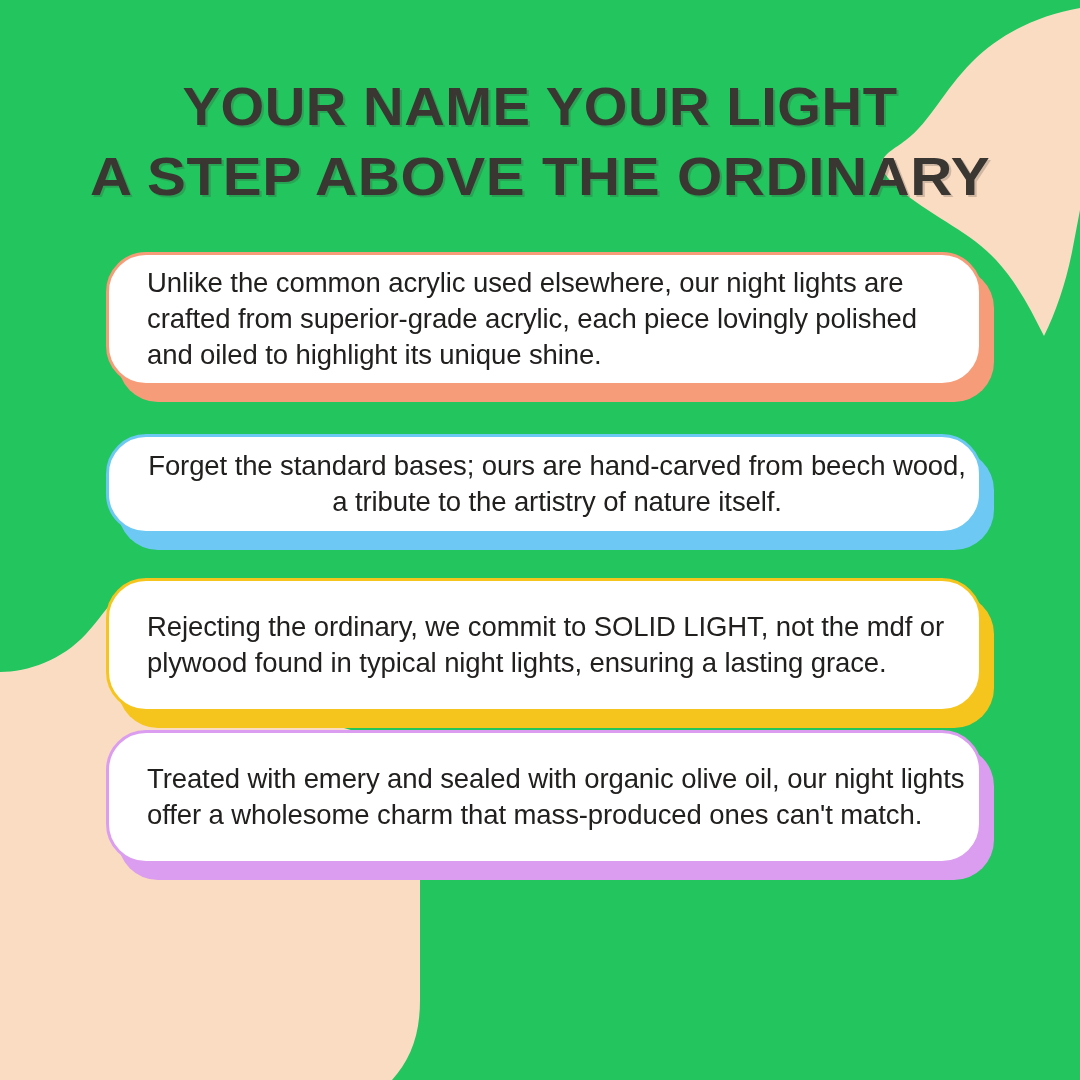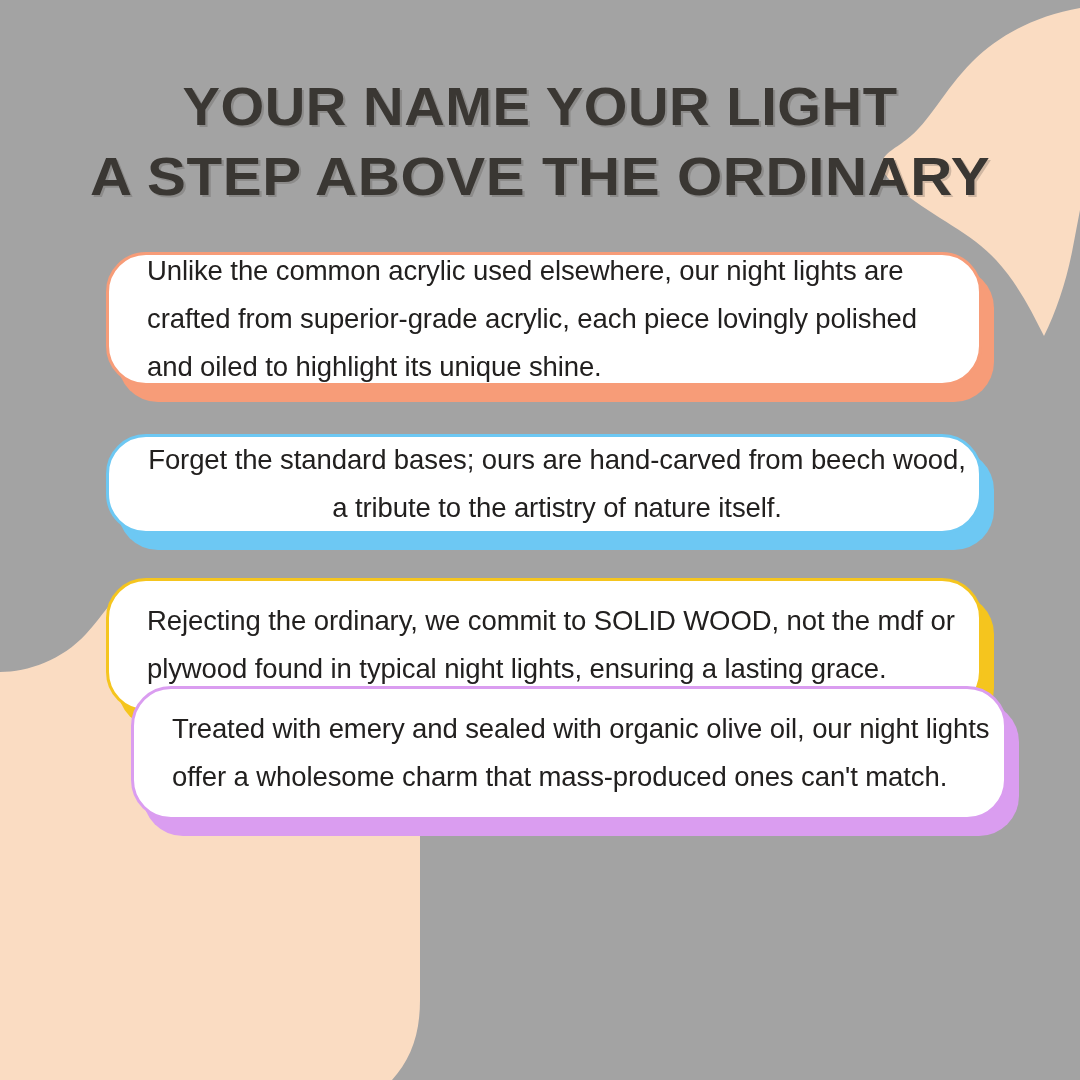--- a/index.html
+++ b/index.html
@@ -11,21 +11,21 @@
     height: 1080px;
     background: #FFFFFF;
     font-family: "Liberation Sans", sans-serif;
     overflow: hidden;
   }
 
   #poster {
     position: relative;
     width: 1080px;
     height: 1080px;
-    background: #a3a3a3;
+    background: #22c55e;
     overflow: hidden;
   }
 
   
   .blob-layer {
     position: absolute;
     left: 0;
     top: 0;
     width: 1080px;
     height: 1080px;
@@ -96,30 +96,30 @@
     display: flex;
     align-items: center;
   }
   .card-text {
     display: block;
     width: 100%;
     box-sizing: border-box;
     padding: 0 12px 0 38px;
     font-family: "Liberation Sans", sans-serif;
     font-size: 27.5px;
-    line-height: 48px;
+    line-height: 36px;
     color: #22201F;
     letter-spacing: -0.1px;
   }
 
   
   #card-1 { left: 106px; top: 252px; width: 876px; height: 134px; }
   #card-2 { left: 106px; top: 434px; width: 876px; height: 100px; text-align: center; }
   #card-3 { left: 106px; top: 578px; width: 876px; height: 134px; }
-  #card-4 { left: 106px; top: 686px; width: 876px; height: 134px; margin-left: 25px; }
+  #card-4 { left: 106px; top: 730px; width: 876px; height: 134px; }
   #card-5 { left: 106px; top: 884px; width: 876px; height: 108px; }
 </style>
 </head>
 <body>
 
 <div id="poster">
 
   <svg class="blob-layer" viewBox="0 0 1080 1080" width="1080" height="1080" aria-hidden="true">
 
     <path d="M1080,8
@@ -159,21 +159,21 @@
     <div class="card" id="card-2">
       <div class="card-offset" style="background:#6DC8F3"></div>
       <div class="card-face" style="border-color:#6DC8F3">
         <span class="card-text">Forget the standard bases; ours are hand-carved from beech wood, a tribute to the artistry of nature itself.</span>
       </div>
     </div>
 
     <div class="card" id="card-3">
       <div class="card-offset" style="background:#F5C51E"></div>
       <div class="card-face" style="border-color:#F5C51E">
-        <span class="card-text">Rejecting the ordinary, we commit to SOLID WOOD, not the mdf or plywood found in typical night lights, ensuring a lasting grace.</span>
+        <span class="card-text">Rejecting the ordinary, we commit to SOLID LIGHT, not the mdf or plywood found in typical night lights, ensuring a lasting grace.</span>
       </div>
     </div>
 
     <div class="card" id="card-4">
       <div class="card-offset" style="background:#DA9DF0"></div>
       <div class="card-face" style="border-color:#DA9DF0">
         <span class="card-text">Treated with emery and sealed with organic olive oil, our night lights offer a wholesome charm that mass-produced ones can't match.</span>
       </div>
     </div>
 

